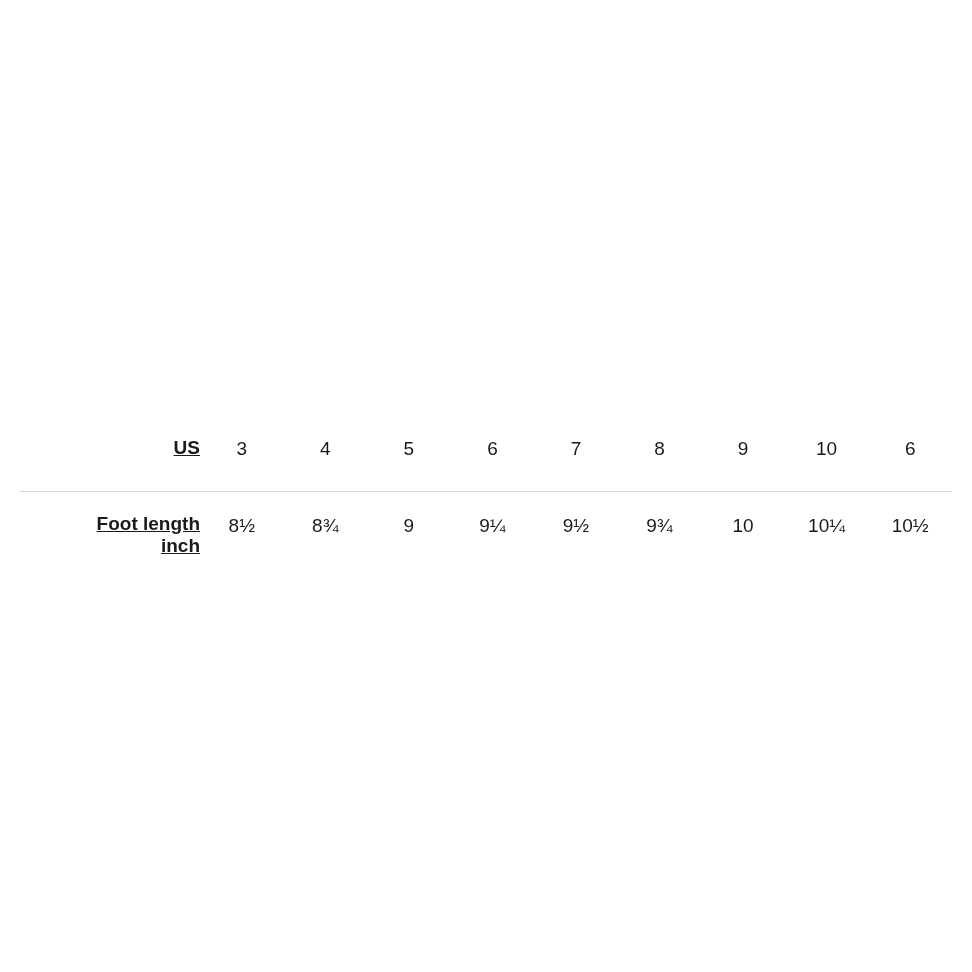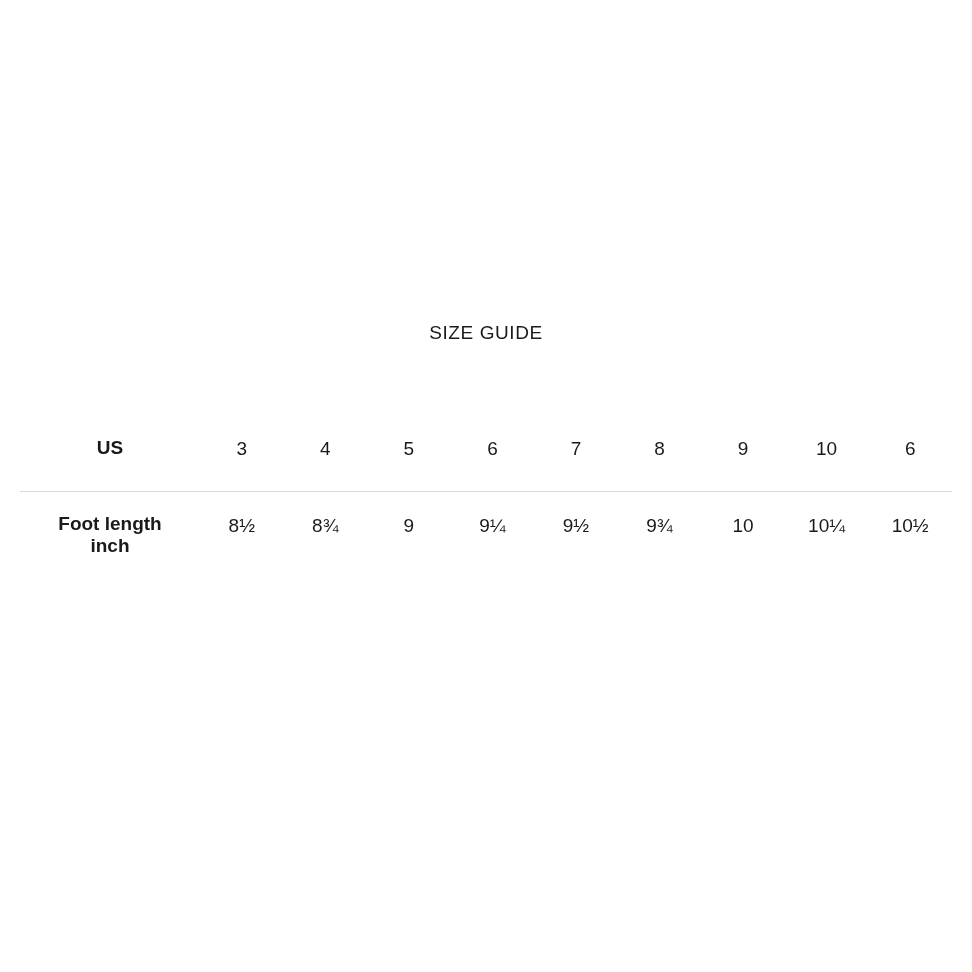--- a/index.html
+++ b/index.html
@@ -49,45 +49,45 @@
   table.size-table td {
     padding: 0;
     vertical-align: middle;
     height: 85px;
     font-size: 19px;
     color: #1a1a1a;
   }
   td.rowlabel {
     width: 180px;
     font-weight: bold;
-    text-align: center;
+    text-align: right;
     font-size: 19px;
     line-height: 1.18;
     padding-left: 1px;
+    text-decoration: underline;
   }
   td.val {
     text-align: center;
     font-weight: 400;
   }
   tr.row-foot td {
     height: 96px;
     vertical-align: top;
     padding-top: 23px;
   }
   tr.row-foot td.rowlabel {
     padding-top: 21px;
   }
   .label-line { display: block; }
 </style>
 </head>
 <body>
 
 <div class="page">
 
-  <div class="title">SIZE GUIDE</div>
 
   <div class="table-wrap">
     <table class="size-table">
       <tbody>
         <tr class="row-us">
           <td class="rowlabel">
             <span class="label-line">US</span>
           </td>
           <td class="val">3</td>
           <td class="val">4</td>

